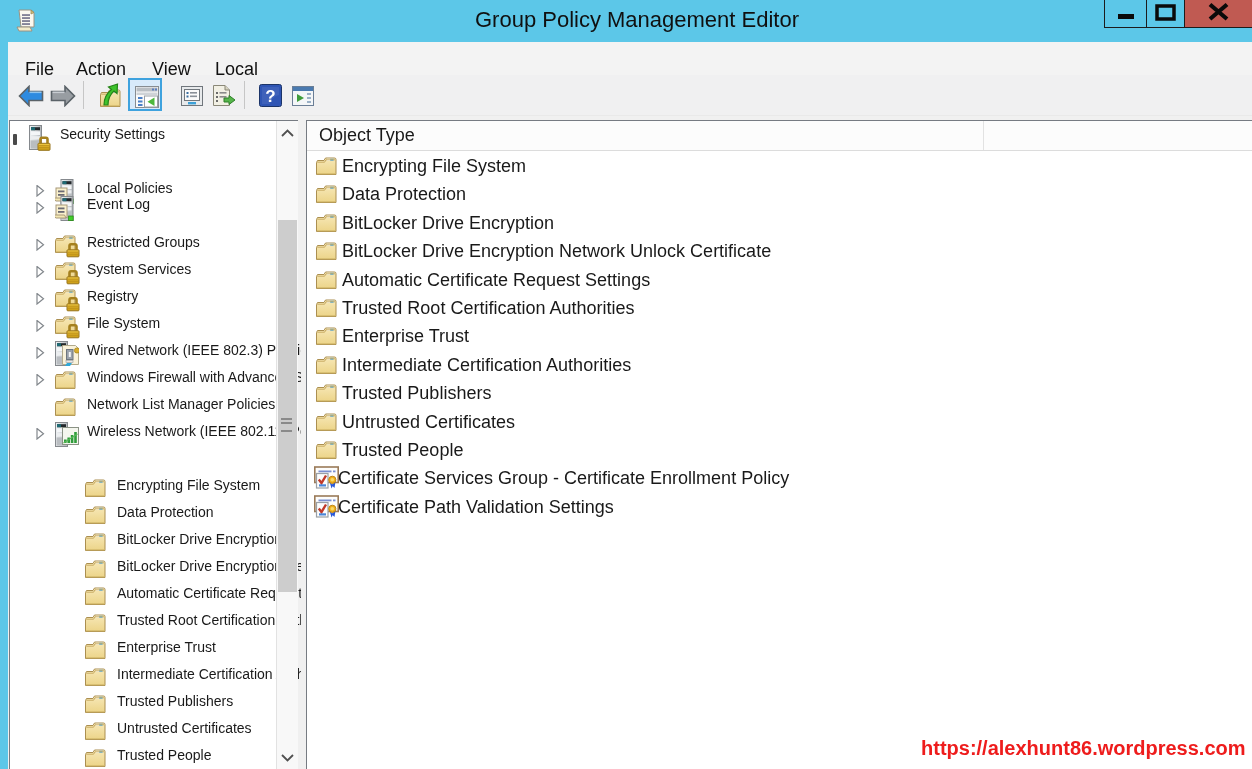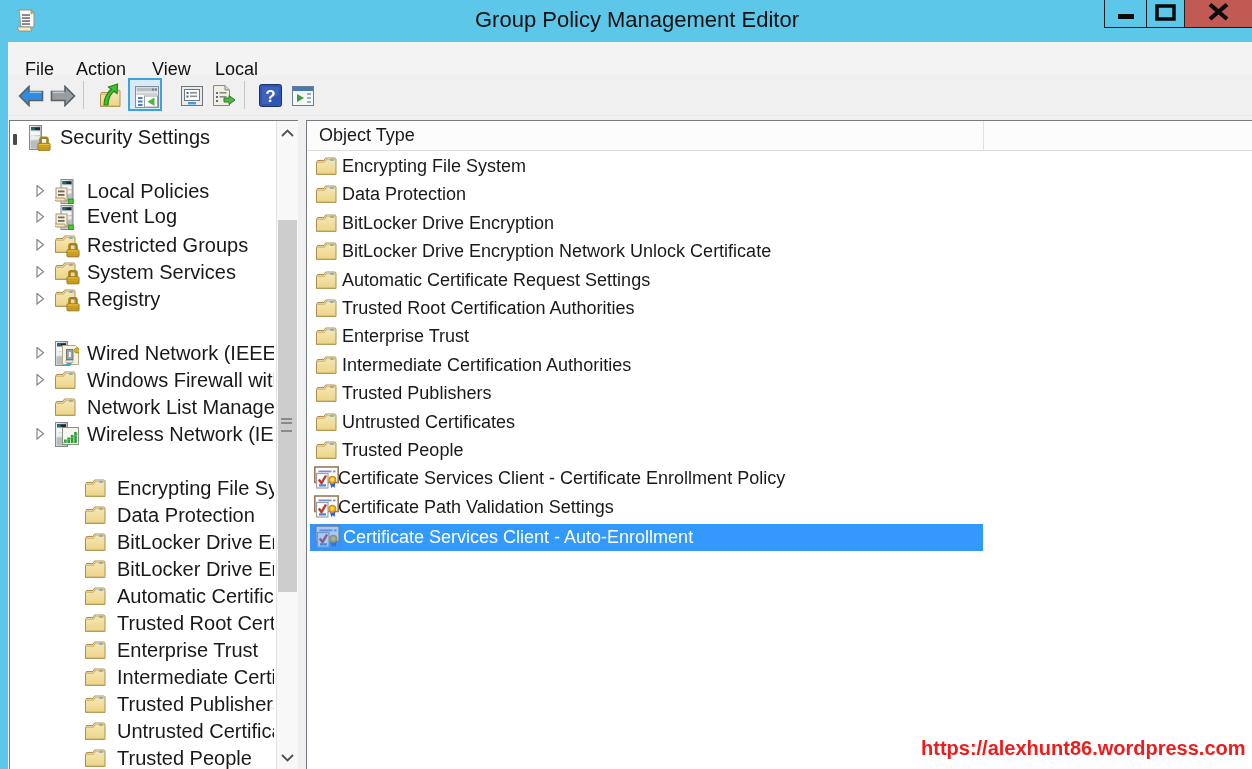--- a/index.html
+++ b/index.html
@@ -15,21 +15,21 @@
 #menubar{position:absolute;left:8px;top:42px;width:1244px;height:33px;background:#f3f3f3;
   border-bottom:1px solid #e6e6e6;font-size:18px;color:#111;}
 #menubar span{position:absolute;top:5px;margin-top:12px;}
 #toolbar{position:absolute;left:8px;top:75px;width:1244px;height:40px;background:#f0f0f1;border-bottom:1px solid #e9e9e9;}
 #leftborder{position:absolute;left:0;top:42px;width:8px;height:727px;background:#5cc7e8;}
 #workarea{position:absolute;left:8px;top:116px;width:1244px;height:653px;background:#f0f0f0;}
 
 #treepane{position:absolute;left:9px;top:120px;width:289px;height:649px;background:#fff;
   border:1px solid #767b82;border-bottom:none;box-sizing:border-box;}
 .trow{position:absolute;left:0;height:27px;width:264px;overflow:hidden;white-space:nowrap;
-  font-size:20px;color:#191919;}
+  font-size:14px;color:#191919;padding-left:27px;}
 .trow .txt{position:absolute;top:2px;}
 .trow svg.ico{position:absolute;top:2px;}
 .trow svg.tri{position:absolute;top:7px;}
 
 #tsb{position:absolute;left:266px;top:0;width:21px;height:649px;background:#f8f8f8;border-left:1px solid #e2e2e2;}
 #tsbthumb{position:absolute;left:1px;top:99px;width:19px;height:372px;background:#cdcdcd;}
 #tsbgrip{position:absolute;left:4px;top:297px;width:11px;height:10px;
   border-top:2px solid #8a8a8a;border-bottom:2px solid #8a8a8a;}
 #tsbgrip div{margin-top:2px;border-top:2px solid #8a8a8a;}
 
@@ -248,21 +248,21 @@
     </div>
   <div class="trow" style="top:56.5px">
       <svg class="tri" width="9" height="12" style="left:26px;top:7.5px">
         <use href="#tricollapsed"></use>
       </svg>
       <svg class="ico" width="23" height="25" style="left:45px;top:1.5px">
         <use href="#polsrv"></use>
       </svg>
       <span class="txt" style="left:77px">Local Policies</span>
     </div>
-  <div class="trow" style="top:82px">
+  <div class="trow" style="top:73px">
       <svg class="tri" width="9" height="12" style="left:26px;top:7.5px">
         <use href="#tricollapsed"></use>
       </svg>
       <svg class="ico" width="23" height="25" style="left:45px;top:1.5px">
         <use href="#polsrv"></use>
       </svg>
       <span class="txt" style="left:77px">Event Log</span>
     </div>
   <div class="trow" style="top:110.5px">
       <svg class="tri" width="9" height="12" style="left:26px;top:7.5px">
@@ -283,20 +283,29 @@
       <span class="txt" style="left:77px">System Services</span>
     </div>
   <div class="trow" style="top:164.5px">
       <svg class="tri" width="9" height="12" style="left:26px;top:7.5px">
         <use href="#tricollapsed"></use>
       </svg>
       <svg class="ico" width="25" height="24" style="left:45px;top:2.5px">
         <use href="#folderlock"></use>
       </svg>
       <span class="txt" style="left:77px">Registry</span>
+    </div>
+  <div class="trow" style="top:191.5px">
+      <svg class="tri" width="9" height="12" style="left:26px;top:7.5px">
+        <use href="#tricollapsed"></use>
+      </svg>
+      <svg class="ico" width="25" height="24" style="left:45px;top:2.5px">
+        <use href="#folderlock"></use>
+      </svg>
+      <span class="txt" style="left:77px">File System</span>
     </div>
   <div class="trow" style="top:218.5px">
       <svg class="tri" width="9" height="12" style="left:26px;top:7.5px">
         <use href="#tricollapsed"></use>
       </svg>
       <svg class="ico" width="24" height="25" style="left:45px;top:1.5px">
         <use href="#wirednet"></use>
       </svg>
       <span class="txt" style="left:77px">Wired Network (IEEE 802.3) Policies</span>
     </div>
@@ -472,29 +481,22 @@
   <div class="lrow" style="top:316px">
       <svg class="ico" width="21" height="20" style="top:3px">
         <use href="#folder"></use>
       </svg>
       <span class="txt">Trusted People</span>
     </div>
   <div class="lrow" style="top:344.4px">
       <svg class="ico" width="25" height="23" style="left:5px;top:1px">
         <use href="#cert"></use>
       </svg>
-      <span class="txt" style="left:29px">Certificate Services Client - Certificate Enrollment Policy</span>
+      <span class="txt" style="left:29px">Certificate Services Group - Certificate Enrollment Policy</span>
     </div>
   <div class="lrow" style="top:372.8px">
       <svg class="ico" width="25" height="23" style="left:5px;top:1px">
         <use href="#cert"></use>
       </svg>
       <span class="txt" style="left:29px">Certificate Path Validation Settings</span>
-    </div>
-  <div class="lrow sel" style="top:403.2px">
-      <svg class="ico" width="25" height="23" style="left:5px;top:1px">
-        <use href="#cert"></use>
-      </svg>
-      <div style="position:absolute;left:0;top:0;width:32px;height:28px;background:rgba(60,140,235,0.45)"></div>
-      <span class="txt">Certificate Services Client - Auto-Enrollment</span>
     </div>
 </div>
 <div id="url">https://alexhunt86.wordpress.com</div>
 
 </body></html>

